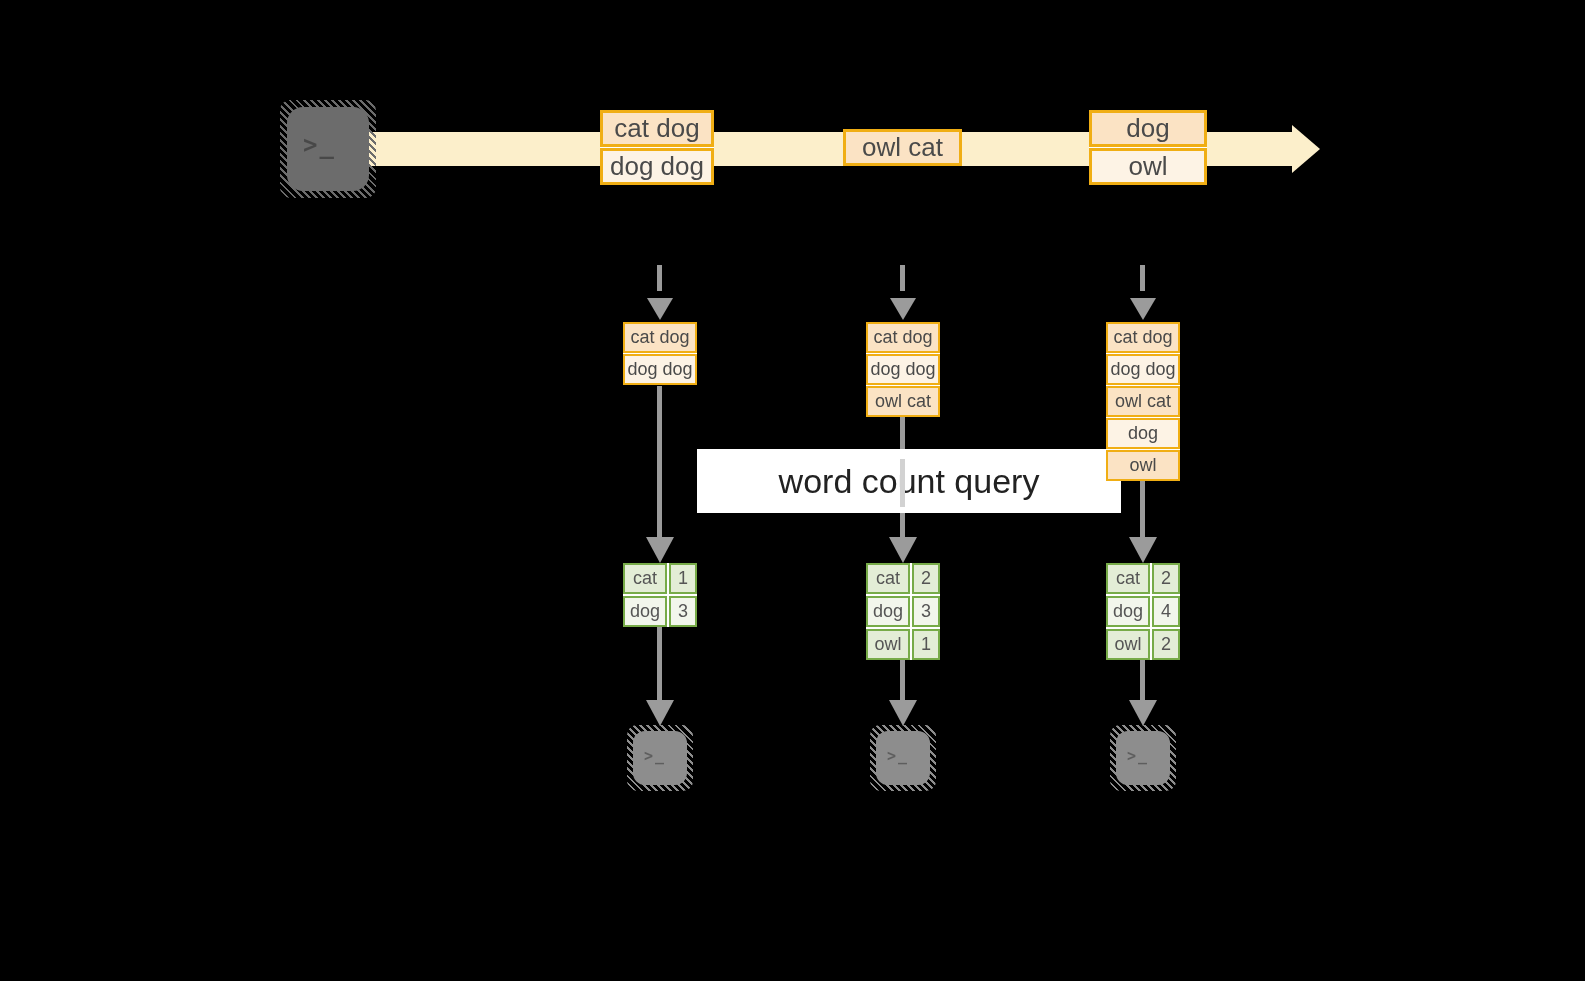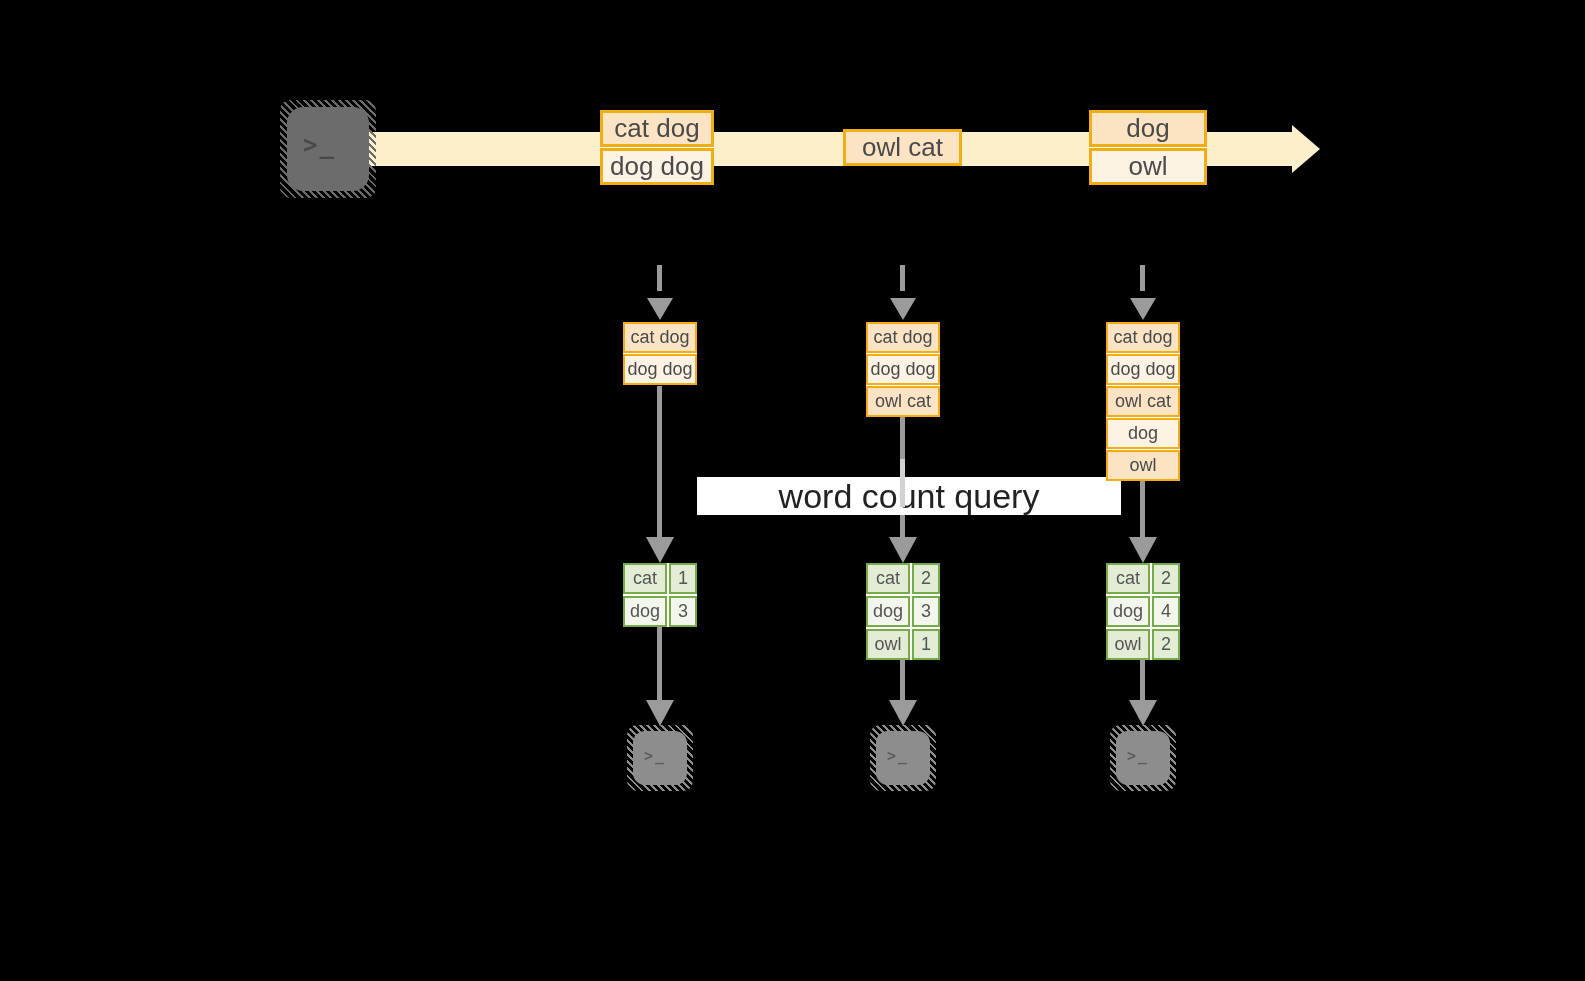--- a/index.html
+++ b/index.html
@@ -106,21 +106,21 @@
     <div class="obox dark">owl</div>
   </div>
 
   <div class="abs aline" style="left:657px;top:386px;height:151px;"></div>
   <div class="abs ahead" style="left:646px;top:537px;"></div>
   <div class="abs aline" style="left:900px;top:417px;height:120px;"></div>
   <div class="abs ahead" style="left:889px;top:537px;"></div>
   <div class="abs aline" style="left:1140px;top:481px;height:56px;"></div>
   <div class="abs ahead" style="left:1129px;top:537px;"></div>
 
-  <div class="abs banner" style="left:697px;top:477px;width:424px;height:38px;">
+  <div class="abs banner" style="left:697px;top:449px;width:424px;height:64px;">
     <span>word count query</span>
   </div>
   <div class="abs banner-line" style="left:900px;top:459px;width:5px;height:48px;"></div>
 
   <div class="abs gtable" style="left:623px;top:563px;width:74px;">
     <div class="gcell dark">cat</div>
     <div class="gcell dark">1</div>
     <div class="gcell light">dog</div>
     <div class="gcell light">3</div>
   </div>

